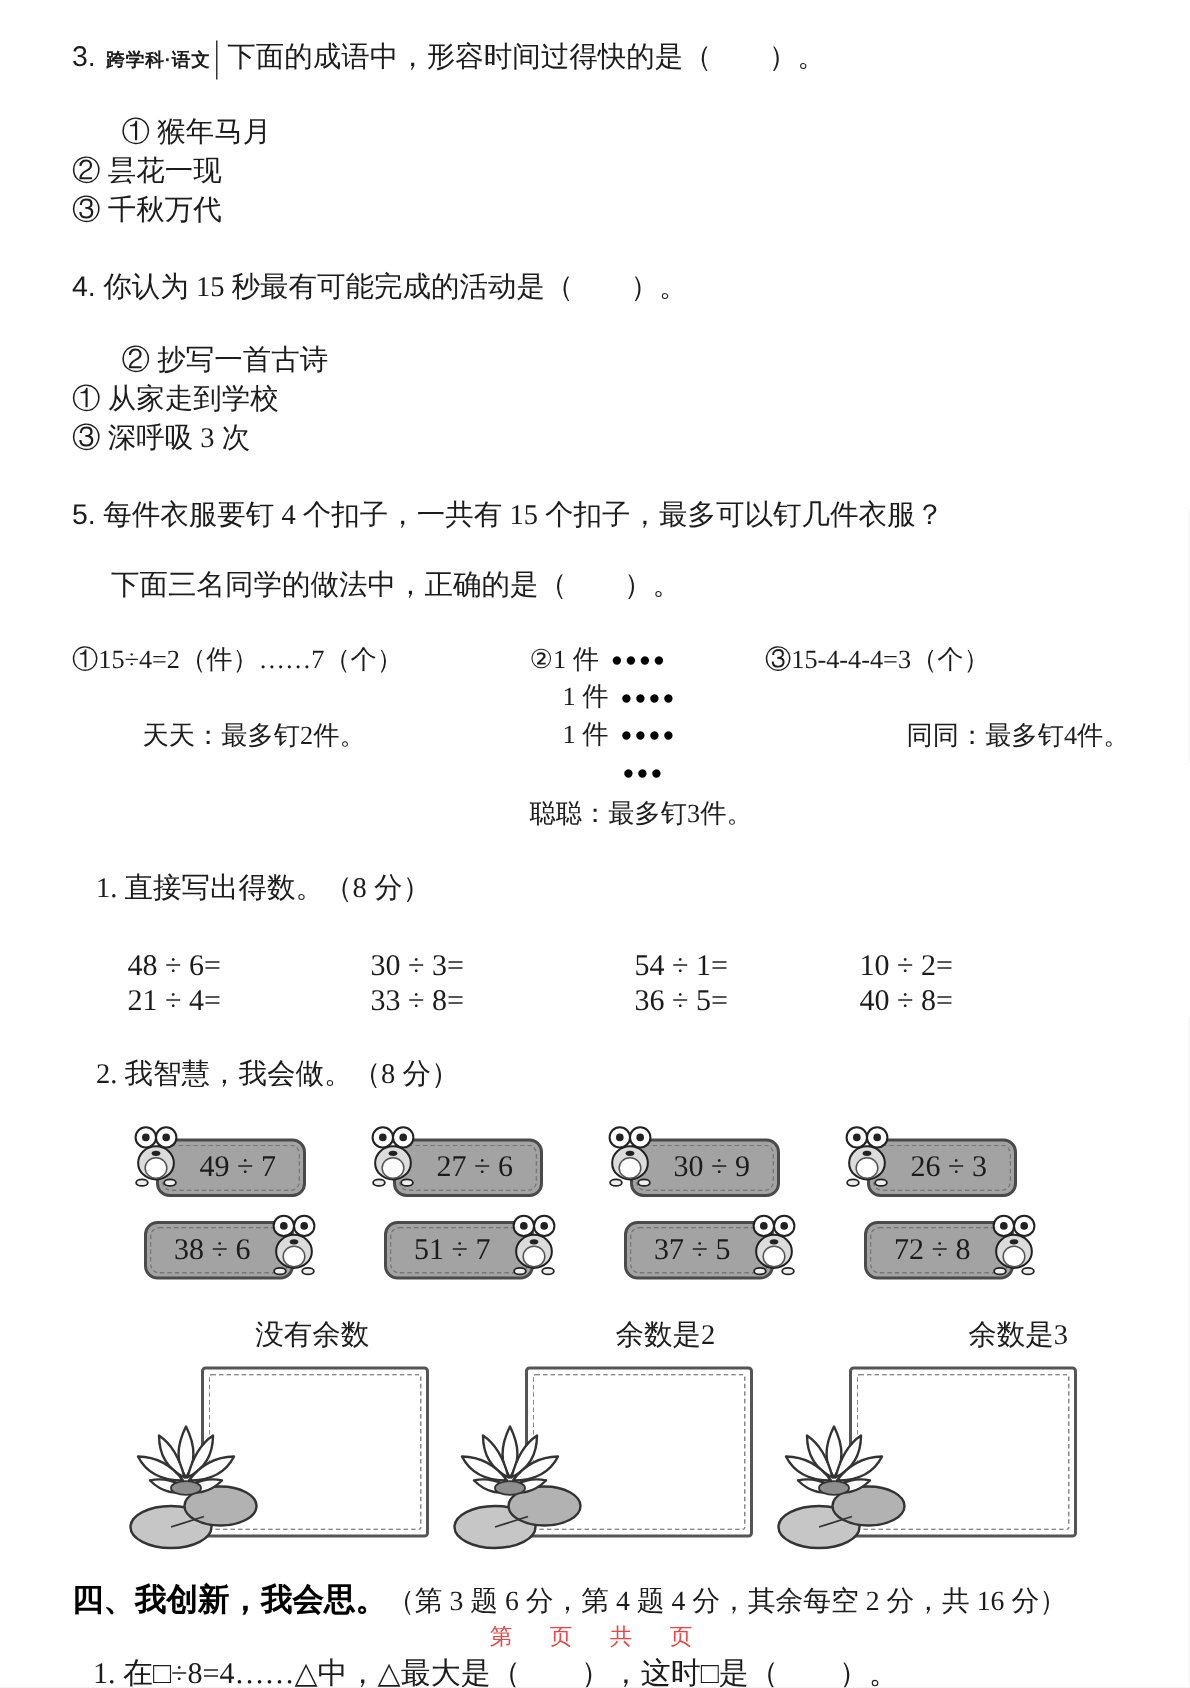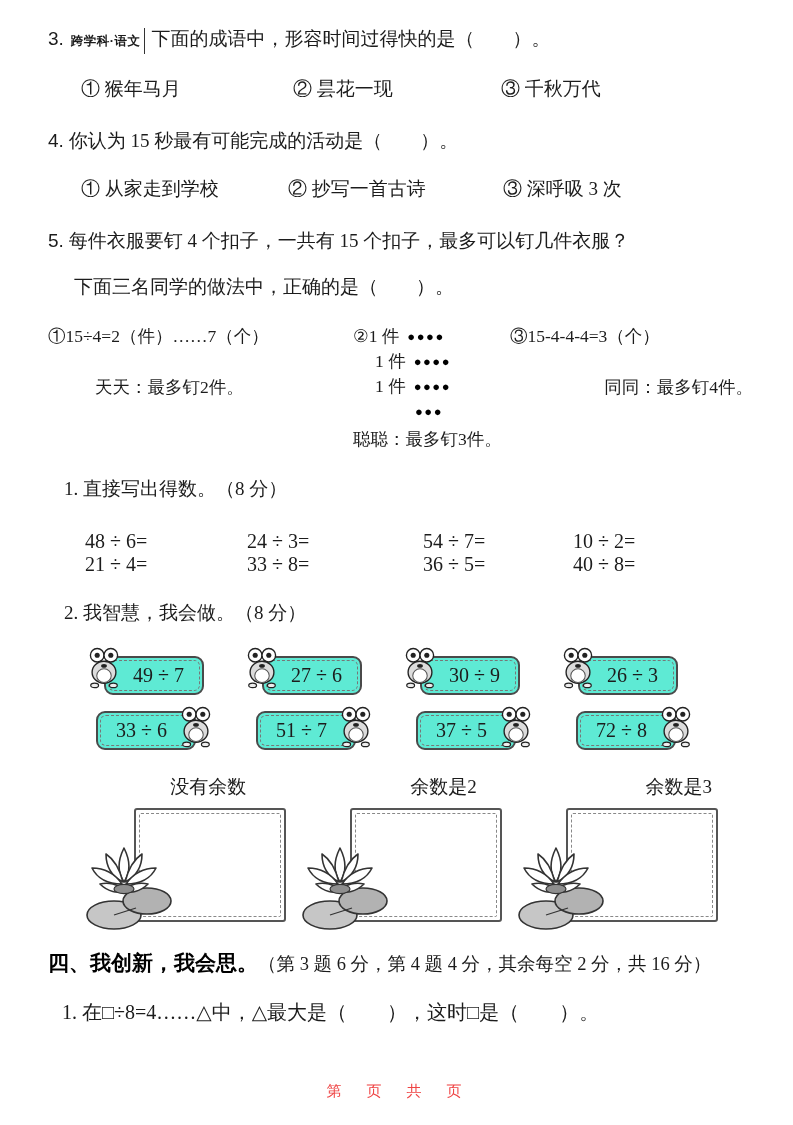--- a/index.html
+++ b/index.html
@@ -14,21 +14,21 @@
   
   .qline { display:flex; align-items:baseline; font-size:19px; line-height:26px; }
   .qnum { font-family:"Liberation Sans","DejaVu Sans",sans-serif; font-size:19px; margin-right:5px; }
   .badge {
     font-family:"Liberation Sans","DejaVu Sans",sans-serif; font-weight:700;
     font-size:12.5px; letter-spacing:.5px; border-right:1.5px solid #333;
     padding-right:3px; margin:0 7px 0 2px; white-space:nowrap;
   }
   .qtext { font-size:19px; }
 
-  .opts { display:flex; font-size:19px; margin-top:22px; }
+  .opts { display:flex; font-size:19px; margin-top:22px;flex-direction:column; }
   .opts .opt { white-space:nowrap; }
   .opts3 .opt:nth-child(1){ margin-left:33px; width:212px; }
   .opts3 .opt:nth-child(2){ width:208px; }
   .opts4 .opt:nth-child(1){ margin-left:33px; width:207px; }
   .opts4 .opt:nth-child(2){ width:215px; }
 
   .qblock { margin-top:26px; }
   .q5line2 { margin-top:20px; padding-left:26px; font-size:19px; }
 
   
@@ -56,21 +56,21 @@
   .divgrid {
     display:grid; grid-template-columns:162px 176px 150px auto;
     padding-left:37px; margin-top:28px; font-size:20px;
   }
   .divgrid span { white-space:nowrap; }
 
   
   .cardrow { display:flex; gap:58px; margin-top:30px; padding-left:56px; }
   .cardrow.r2 { gap:60px; margin-top:16px; padding-left:48px; }
   .cardunit { position:relative; }
-  .card { display:inline-block; border:2px solid #4a4a4a; border-radius:9px; padding:2px; background:#5eead4; }
+  .card { display:inline-block; border:2px solid #4a4a4a; border-radius:9px; padding:2px; background:#a3a3a3; }
   .card-inner { display:block; border:1.4px dashed #777; border-radius:6px; font-size:20px; white-space:nowrap; }
   .r1 .card-inner { padding:3px 15px 3px 24px; }
   .r2 .card-inner { padding:3px 24px 3px 15px; }
   .frog { position:absolute; width:34px; height:42px; z-index:2; }
   .frog-left { left:-17px; top:-9px; }
   .frog-right { right:-17px; top:-5px; }
 
   
   .catrow { display:flex; gap:87px; margin-left:86px; margin-top:24px;justify-content:flex-end; }
   .catlabel { width:152px; text-align:center; font-size:19px; }
@@ -137,22 +137,22 @@
         <span class="opt">③ 千秋万代</span>
       </div>
     </section>
 
     <section class="qblock">
       <div class="qline">
         <span class="qnum">4.</span>
         <span class="qtext">你认为 15 秒最有可能完成的活动是（　　）。</span>
       </div>
       <div class="opts opts4">
+        <span class="opt">② 抄写一首古诗</span>
         <span class="opt">① 从家走到学校</span>
-        <span class="opt">② 抄写一首古诗</span>
         <span class="opt">③ 深呼吸 3 次</span>
       </div>
     </section>
 
     <section class="qblock">
       <div class="qline">
         <span class="qnum">5.</span>
         <span class="qtext">每件衣服要钉 4 个扣子，一共有 15 个扣子，最多可以钉几件衣服？</span>
       </div>
       <div class="q5line2">下面三名同学的做法中，正确的是（　　）。</div>
@@ -187,22 +187,22 @@
         </div>
       </div>
     </section>
 
     <section>
 
       <div class="subtitle">1. 直接写出得数。（8 分）</div>
 
       <div class="divgrid">
         <span>48 ÷ 6=</span>
-        <span>24 ÷ 3=</span>
-        <span>54 ÷ 7=</span>
+        <span>30 ÷ 3=</span>
+        <span>54 ÷ 1=</span>
         <span>10 ÷ 2=</span>
         <span>21 ÷ 4=</span>
         <span>33 ÷ 8=</span>
         <span>36 ÷ 5=</span>
         <span>40 ÷ 8=</span>
       </div>
 
       <div class="subtitle">2. 我智慧，我会做。（8 分）</div>
 
       <div class="cardrow r1">
@@ -227,21 +227,21 @@
         <div class="cardunit">
           <span class="frog frog-left"><svg width="34" height="42">
                 <use href="#frog-sym"></use>
               </svg></span>
           <span class="card"><span class="card-inner">26 ÷ 3</span></span>
         </div>
       </div>
 
       <div class="cardrow r2">
         <div class="cardunit">
-          <span class="card"><span class="card-inner">33 ÷ 6</span></span>
+          <span class="card"><span class="card-inner">38 ÷ 6</span></span>
           <span class="frog frog-right"><svg width="34" height="42">
                 <use href="#frog-sym"></use>
               </svg></span>
         </div>
         <div class="cardunit">
           <span class="card"><span class="card-inner">51 ÷ 7</span></span>
           <span class="frog frog-right"><svg width="34" height="42">
                 <use href="#frog-sym"></use>
               </svg></span>
         </div>

